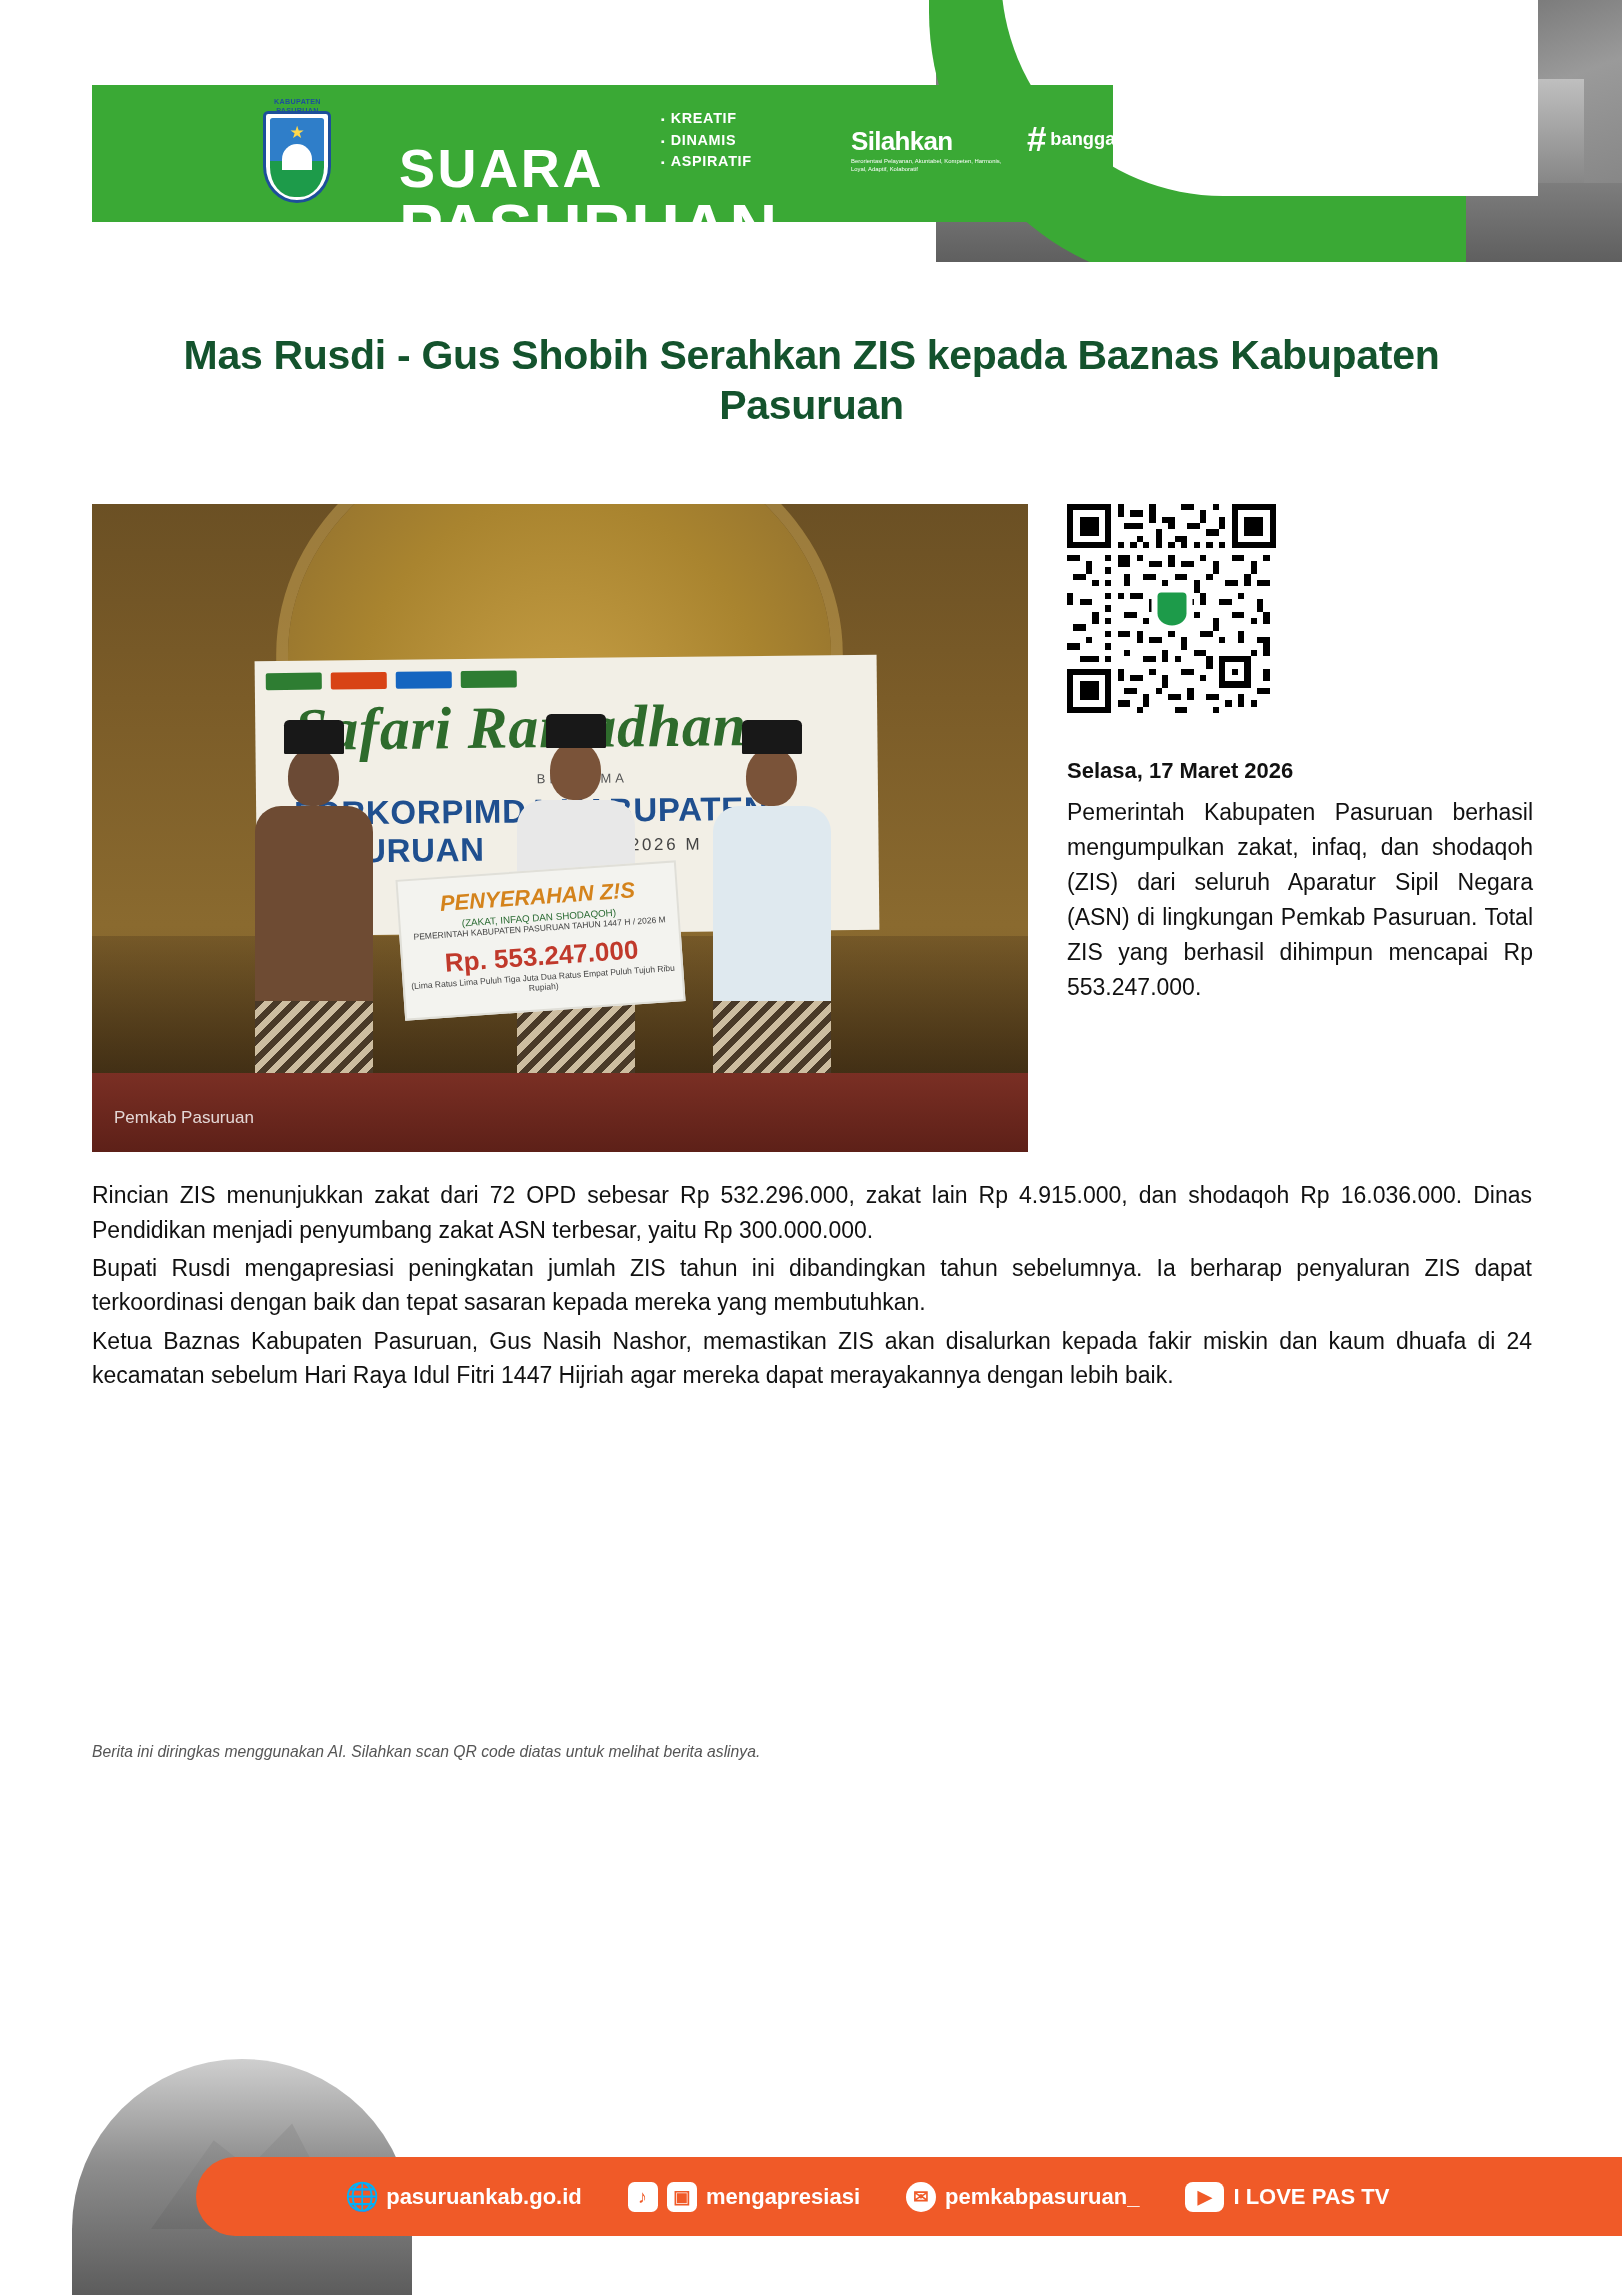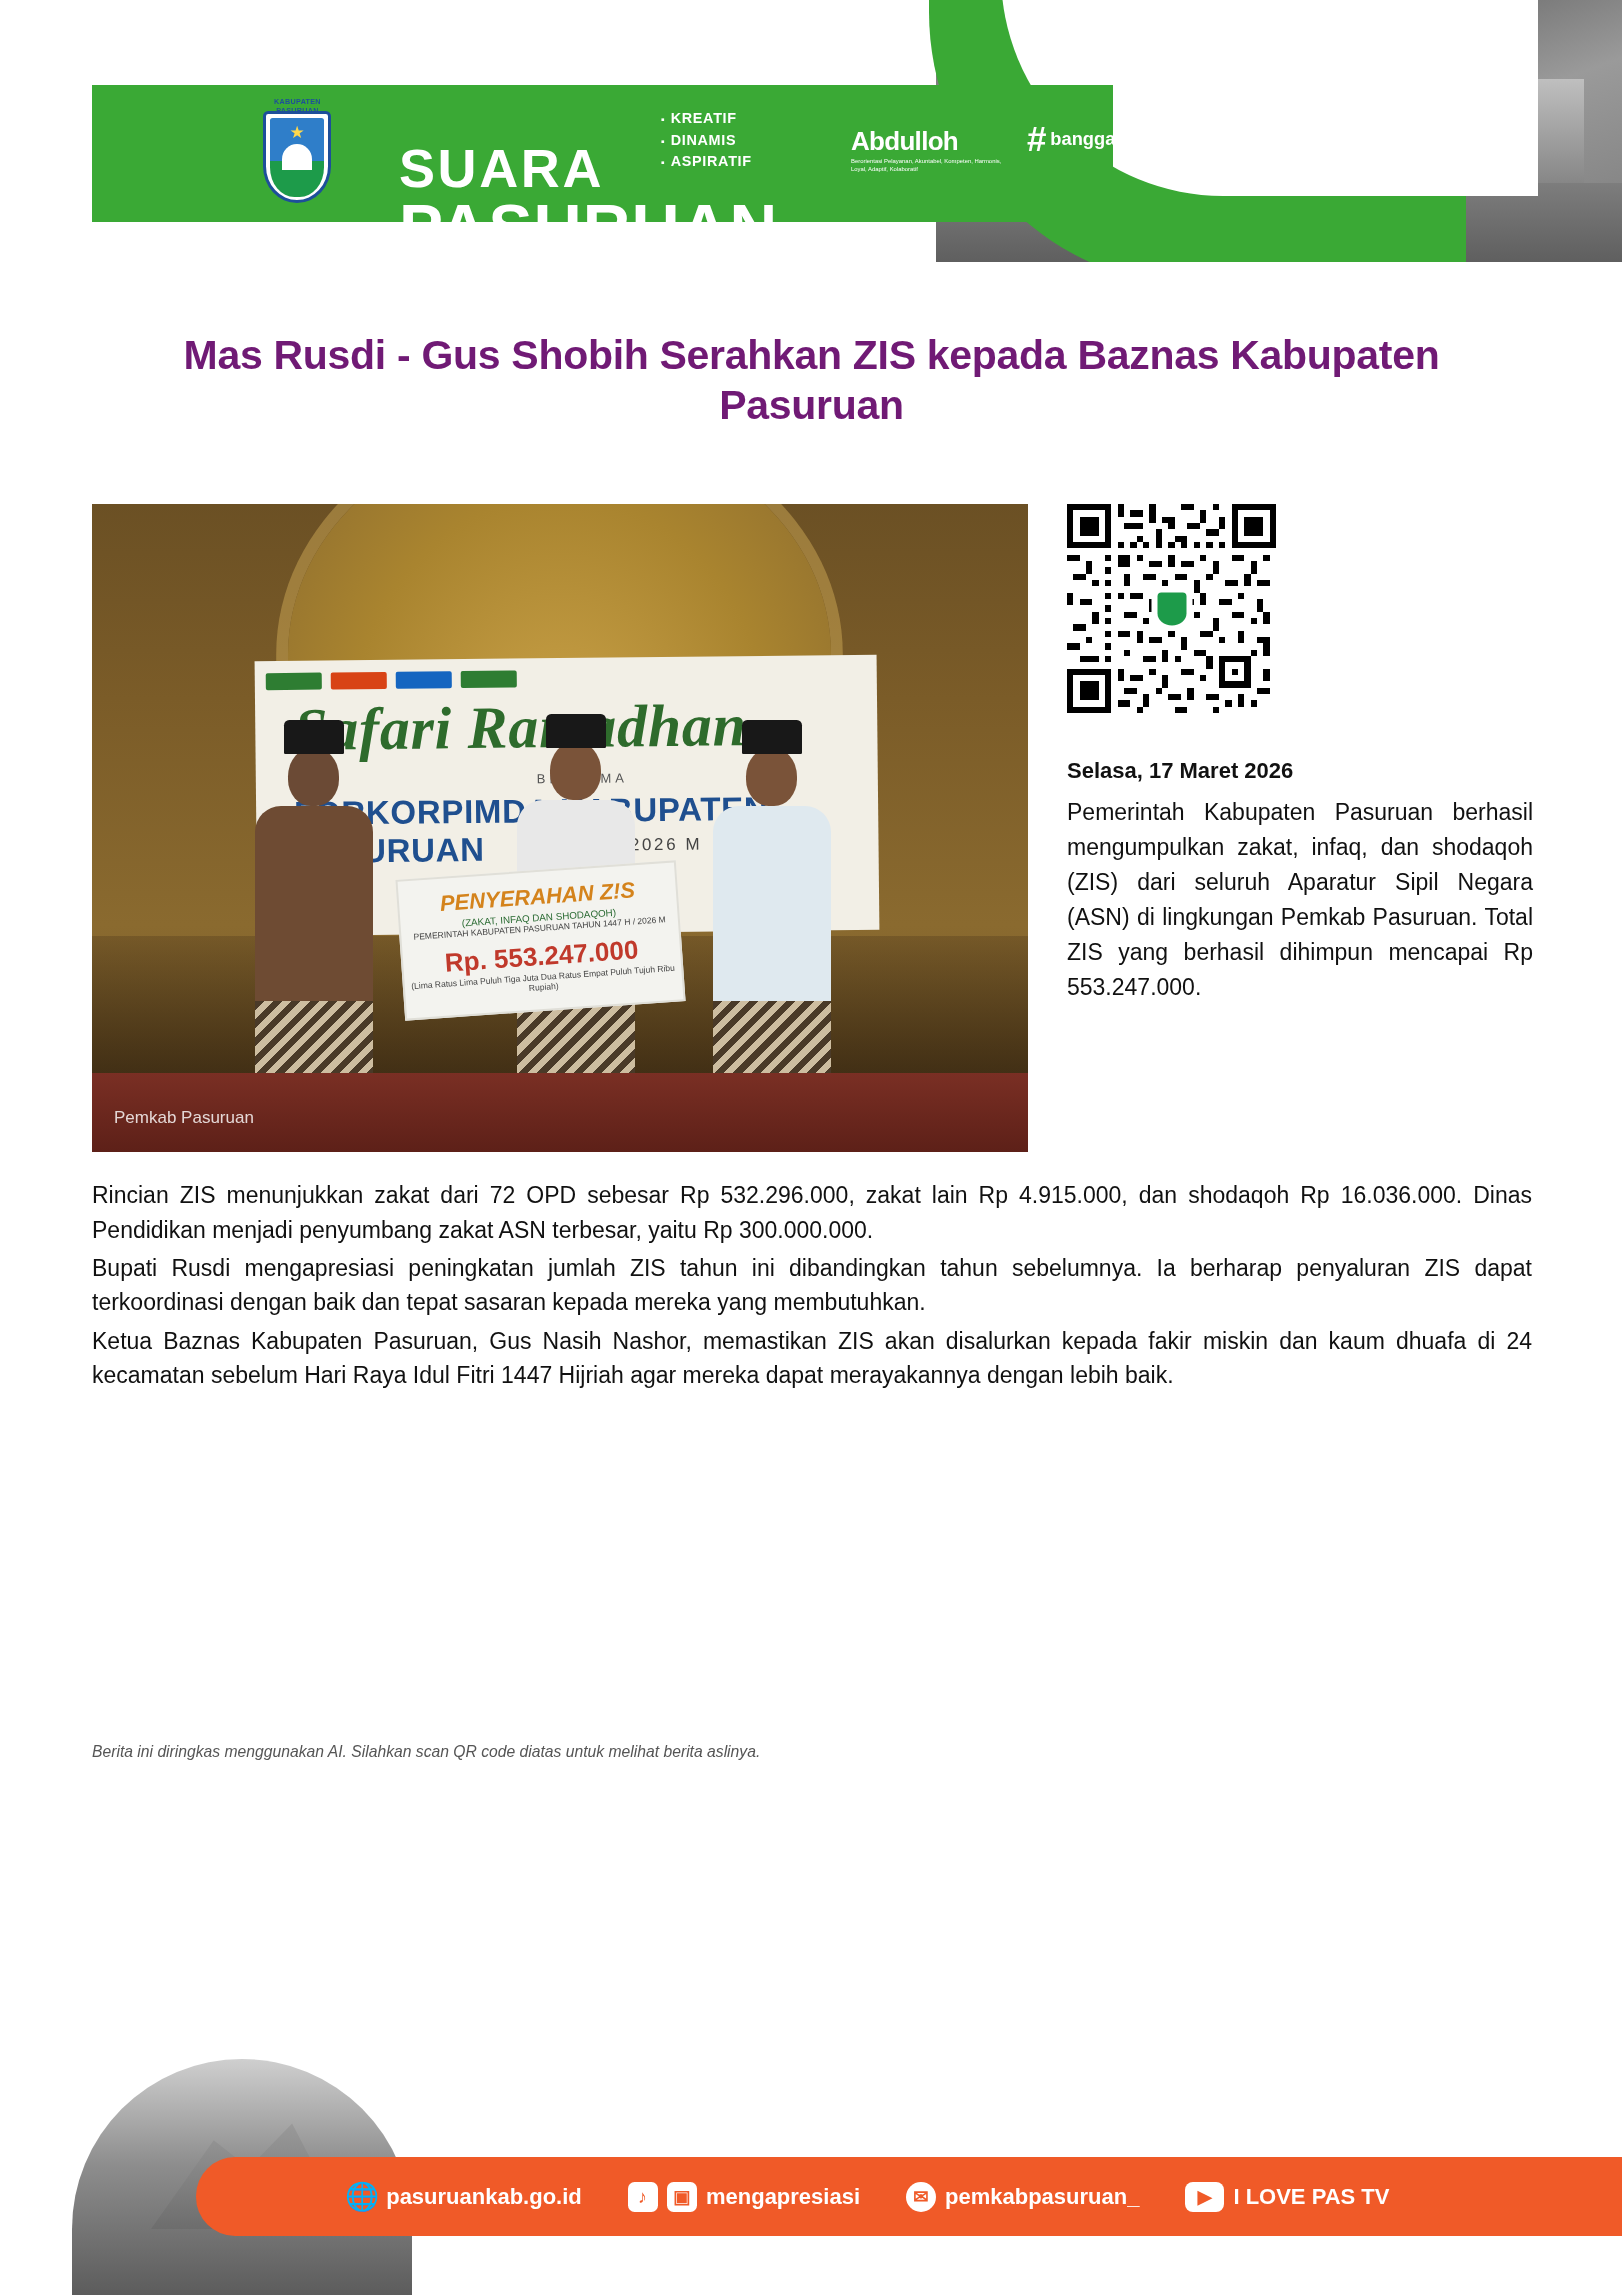--- a/index.html
+++ b/index.html
@@ -150,21 +150,21 @@
   .bangga .btxt { font-size: 18.3px; font-weight: bold; line-height: 1.06; }
 
   
   .title {
     position: absolute;
     left: 98px; top: 330px;
     width: 1427px;
     text-align: center;
     font-size: 41px;
     font-weight: bold;
-    color: #701a75;
+    color: #14532d;
     line-height: 1.22;
     letter-spacing: -0.3px;
   }
 
   
   .photo {
     position: absolute;
     left: 92px; top: 504px;
     width: 936px; height: 648px;
     overflow: hidden;
@@ -389,21 +389,21 @@
     <div class="brand-line2">PASURUAN</div>
   </div>
 
   <div class="brand-tags">
     <div>KREATIF</div>
     <div>DINAMIS</div>
     <div>ASPIRATIF</div>
   </div>
 
   <div class="berakhlak">
-    <div class="b-main">Abdulloh</div>
+    <div class="b-main">Silahkan</div>
     <div class="b-sub">Berorientasi Pelayanan, Akuntabel, Kompeten, Harmonis, Loyal, Adaptif, Kolaboratif</div>
   </div>
 
   <div class="bangga">
     <div class="hash">#</div>
     <div class="btxt">bangga melayani bangsa</div>
   </div>
 </div>
 
 <div class="title">Mas Rusdi - Gus Shobih Serahkan ZIS kepada Baznas Kabupaten Pasuruan</div>

